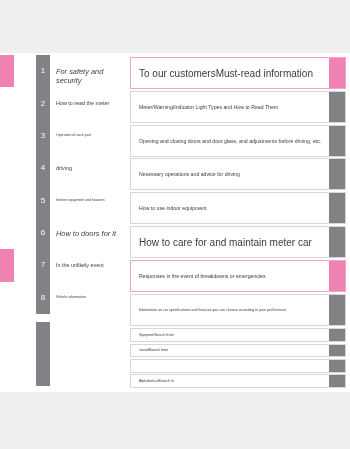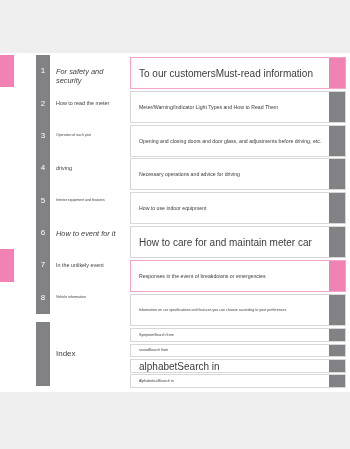--- a/index.html
+++ b/index.html
@@ -136,27 +136,26 @@
       <div class="chap-num" style="top: 175.062px;">6</div>
       <div class="chap-num" style="top: 207.438px;">7</div>
       <div class="chap-num" style="top: 239.812px;">8</div>
     </div>
   <div id="chapter-labels">
       <div class="chap-label big" style="top: 13.6875px;">For safety and security</div>
       <div class="chap-label mid" style="top: 47.0625px;">How to read the meter</div>
       <div class="chap-label small" style="top: 80.4375px;">Operation of each part</div>
       <div class="chap-label mid" style="top: 111.812px;">driving</div>
       <div class="chap-label small" style="top: 145.188px;">Interior equipment and features</div>
-      <div class="chap-label big" style="top: 175.562px;">How to event for it</div>
+      <div class="chap-label big" style="top: 175.562px;">How to doors for it</div>
       <div class="chap-label mid" style="top: 208.938px;">In the unlikely event</div>
       <div class="chap-label small" style="top: 242.312px;">Vehicle information</div>
     </div>
 
   <div id="index-rail"></div>
-  <div id="index-label">Index</div>
 
   <div id="cards">
       <div class="card pink-card" style="top: 4px; height: 32px;">
         <div class="card-text big">To our customersMust-read information</div>
         <div class="card-tab pink"></div>
       </div>
       <div class="card" style="top: 37.8px; height: 32px;">
         <div class="card-text mid">Meter/Warning/Indicator Light Types and How to Read Them</div>
         <div class="card-tab"></div>
       </div>
@@ -188,21 +187,20 @@
   <div id="index-cards">
       <div class="card" style="top: 275.4px; height: 13.5px;">
         <div class="card-text small">SymptomSearch from</div>
         <div class="card-tab"></div>
       </div>
       <div class="card" style="top: 290.7px; height: 13.5px;">
         <div class="card-text small">soundSearch from</div>
         <div class="card-tab"></div>
       </div>
       <div class="card" style="top: 306px; height: 13.5px;">
-        <div class="card-text big">alphabetSearch in</div>
         <div class="card-tab"></div>
       </div>
       <div class="card" style="top: 321.3px; height: 13.5px;">
         <div class="card-text small">AlphabeticalSearch in</div>
         <div class="card-tab"></div>
       </div>
     </div>
 
 </div>
 

